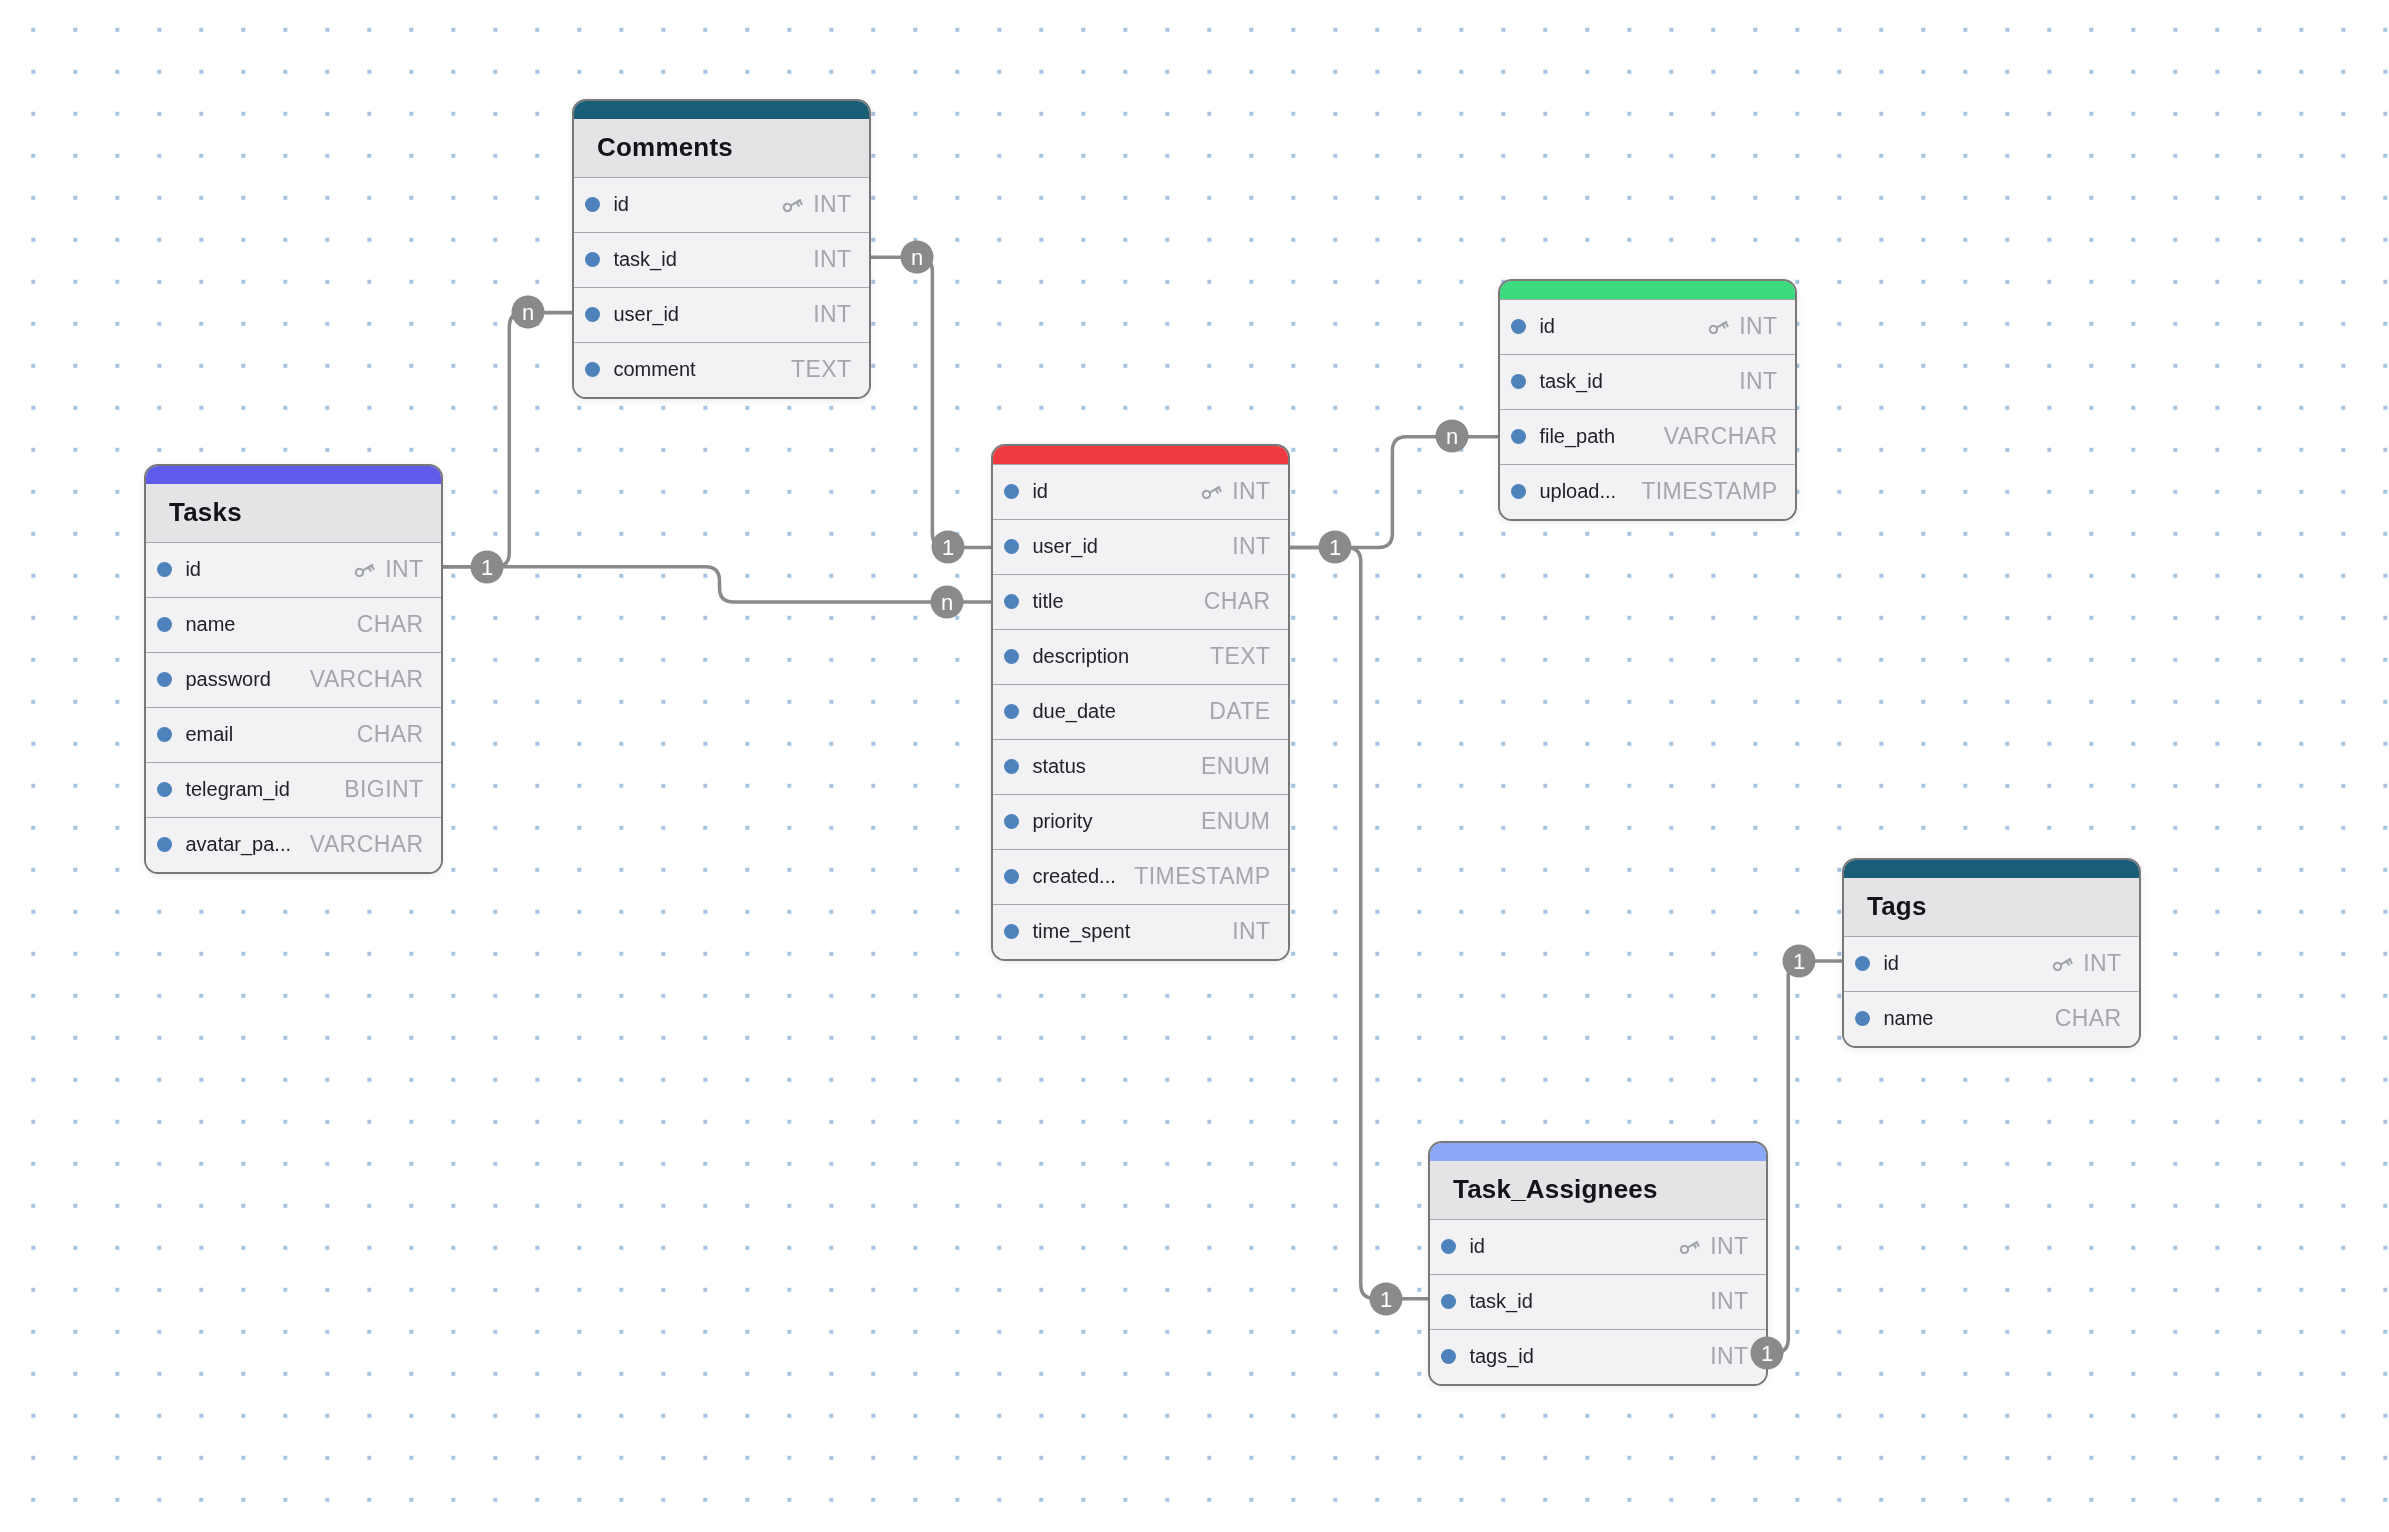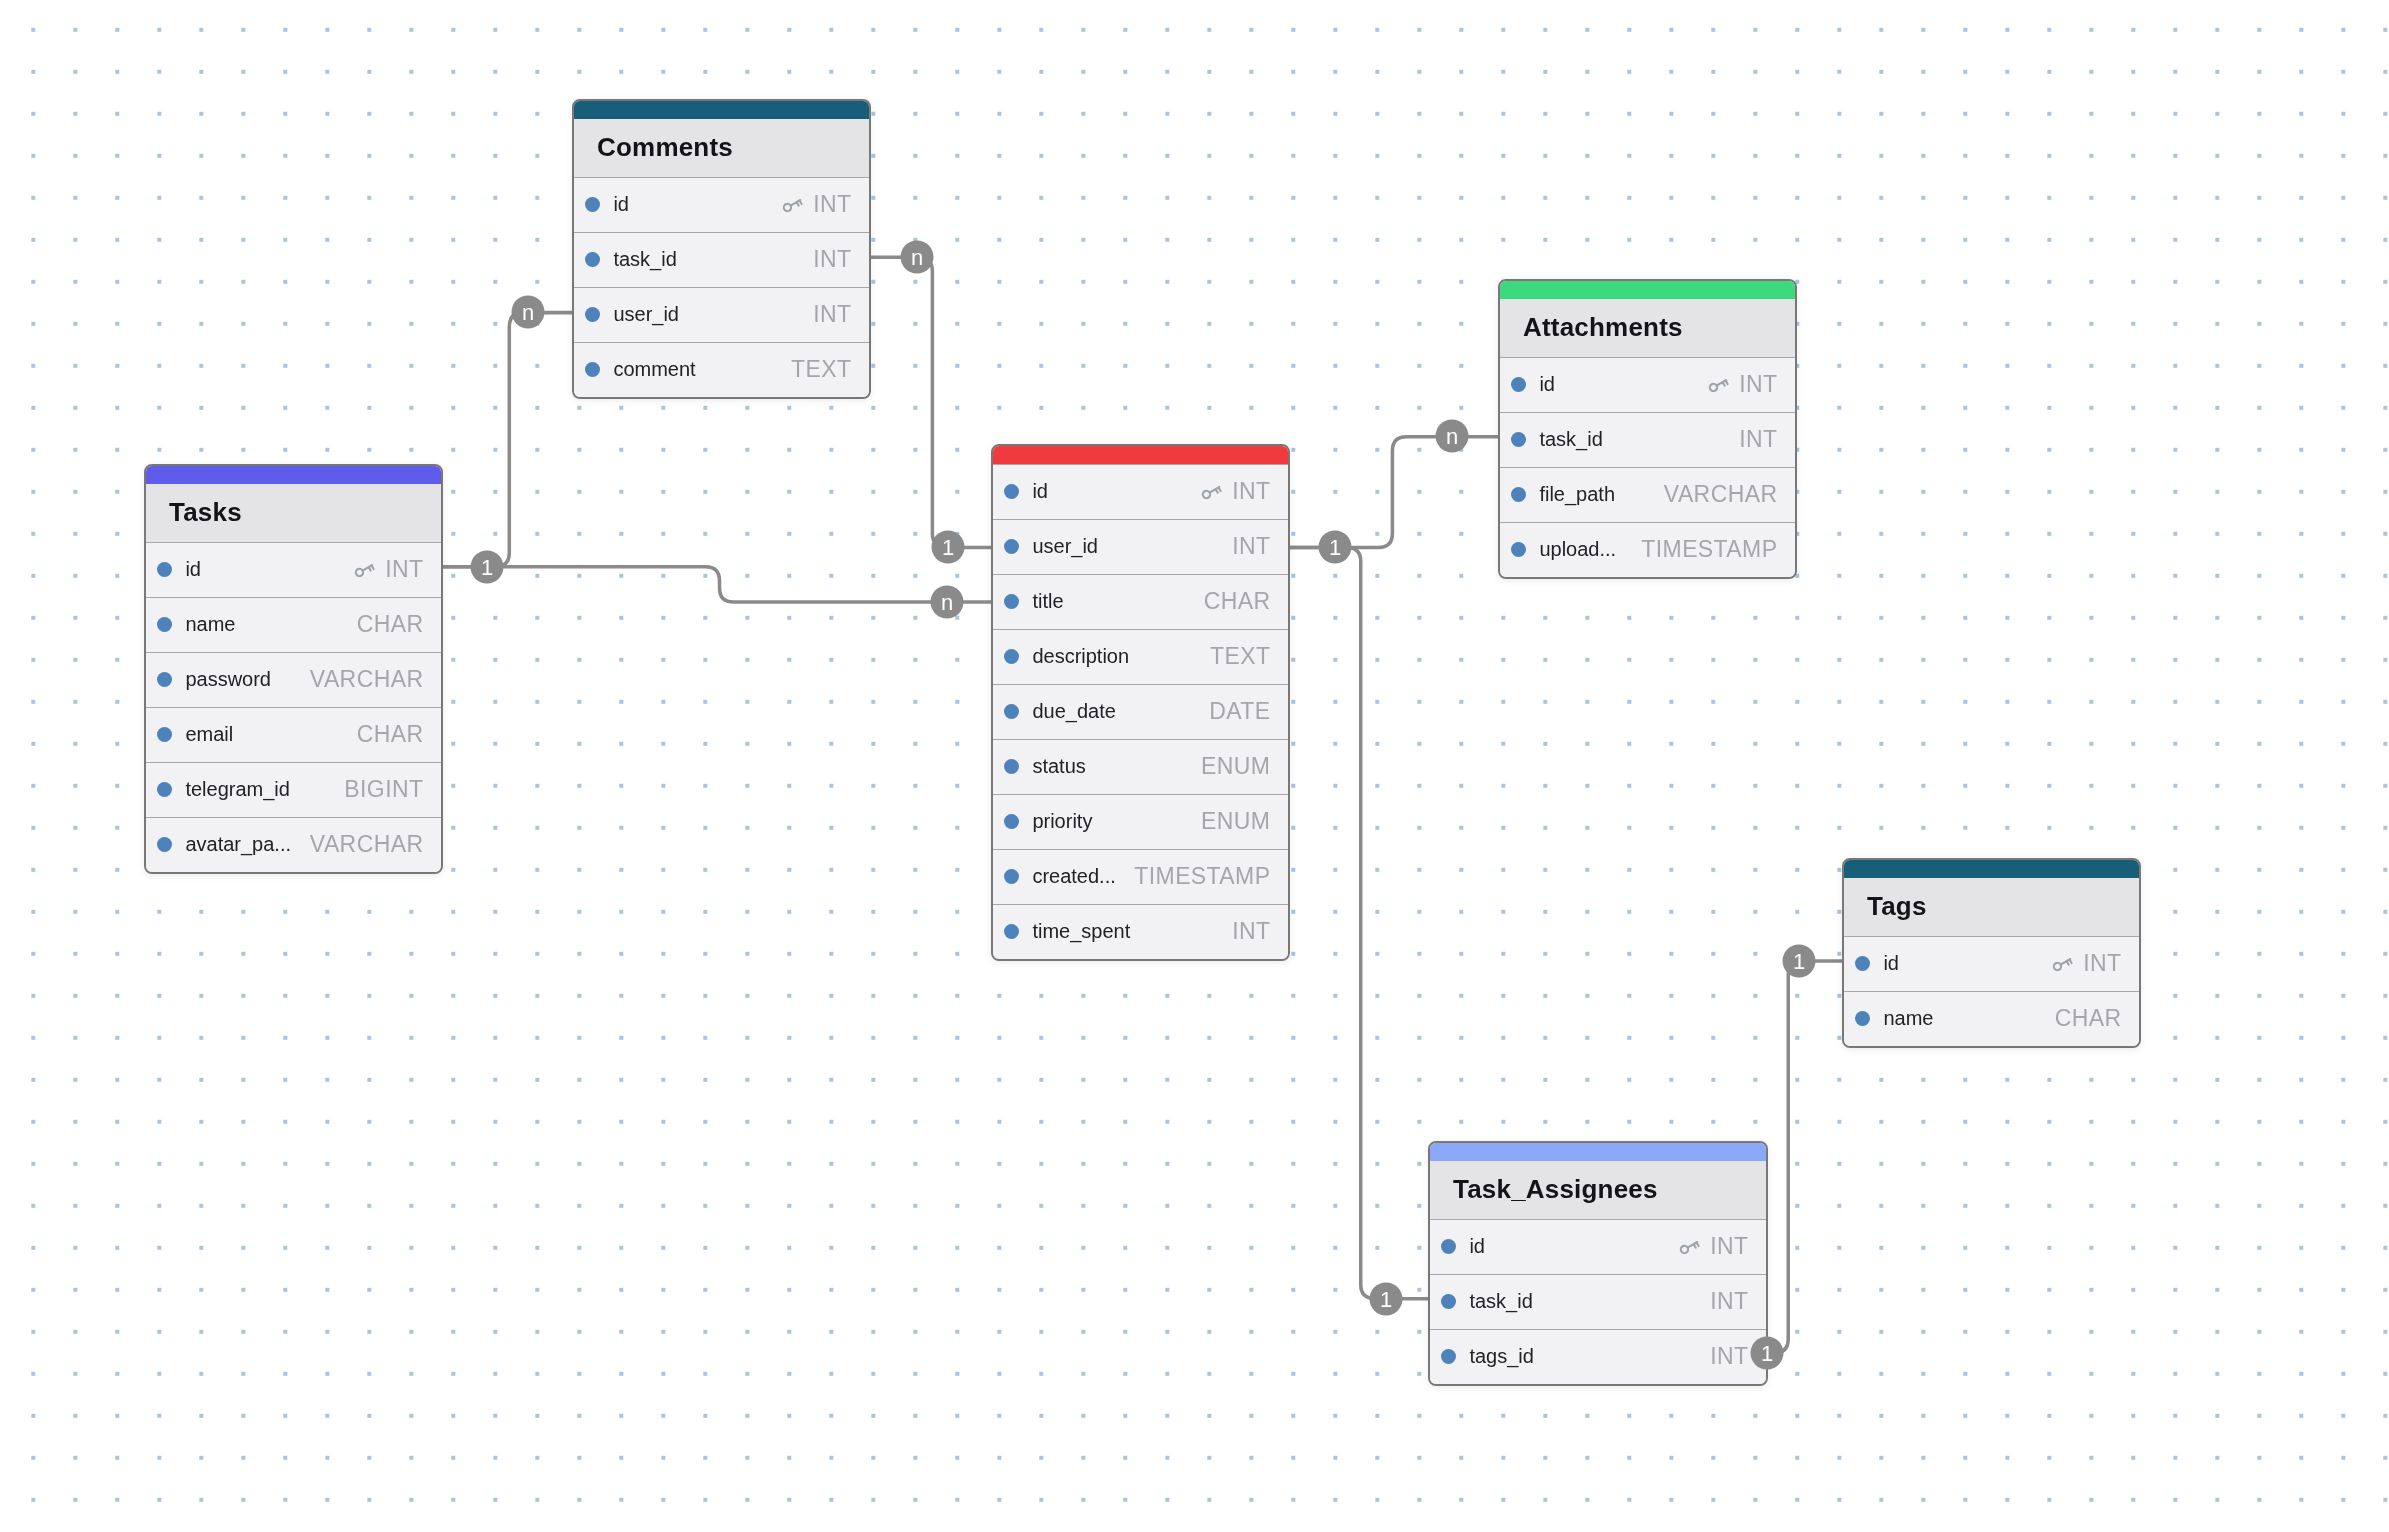--- a/index.html
+++ b/index.html
@@ -7,21 +7,21 @@
     width:2389px;height:1533px;position:relative;overflow:hidden;
     background-color:#ffffff;
     background-image:radial-gradient(circle,#a7c4e0 2.3px,rgba(167,196,224,0) 2.4px);
     background-size:42px 42px;background-position:12.3px 8.8px;
     font-family:"Liberation Sans",sans-serif;
   }
   #wires{position:absolute;left:0;top:0;width:2389px;height:1533px;}
   #wires path{fill:none;stroke:#8a8a8a;stroke-width:4;stroke-linecap:round;}
   .table{
     position:absolute;box-sizing:border-box;width:299px;
-    border:2.6px solid #787878;border-radius:8px;overflow:hidden;
+    border:2.6px solid #787878;border-radius:14px;overflow:hidden;
     background:#f2f2f4;box-shadow:0 1.8px 7px rgba(0,0,0,0.08);
   }
   .bar{height:17.6px;width:100%;}
   .thead{
     height:58px;display:flex;align-items:center;padding:0 23px;
     background:#e4e4e7;font-size:26px;font-weight:bold;color:#141418;
     letter-spacing:0.2px;
   }
   .row{
     height:55px;display:flex;align-items:center;
@@ -254,23 +254,20 @@
     <span class="ftype-wrap">
 
       <span class="ftype">INT</span>
     </span>
   </div>
 </div>
   </div>
 
   <div class="table" style="left: 1498px; top: 279px; width: 299px;">
     <div class="bar" style="background: rgb(61, 218, 125);"></div>
-    <div class="thead">
-      <span>Attachments</span>
-    </div>
     <div class="rows">
   <div class="row">
     <span class="fdot"></span>
     <span class="fname">id</span>
     <span class="ftype-wrap">
       <svg class="key" viewBox="0 0 24 24">
         <g transform="rotate(-30 12 12)">
           <circle cx="6.4" cy="12" r="3.5"></circle>
           <path d="M9.9 12 L20.6 12 M16.6 12 v4 M19.8 12 v4"></path>
         </g>

